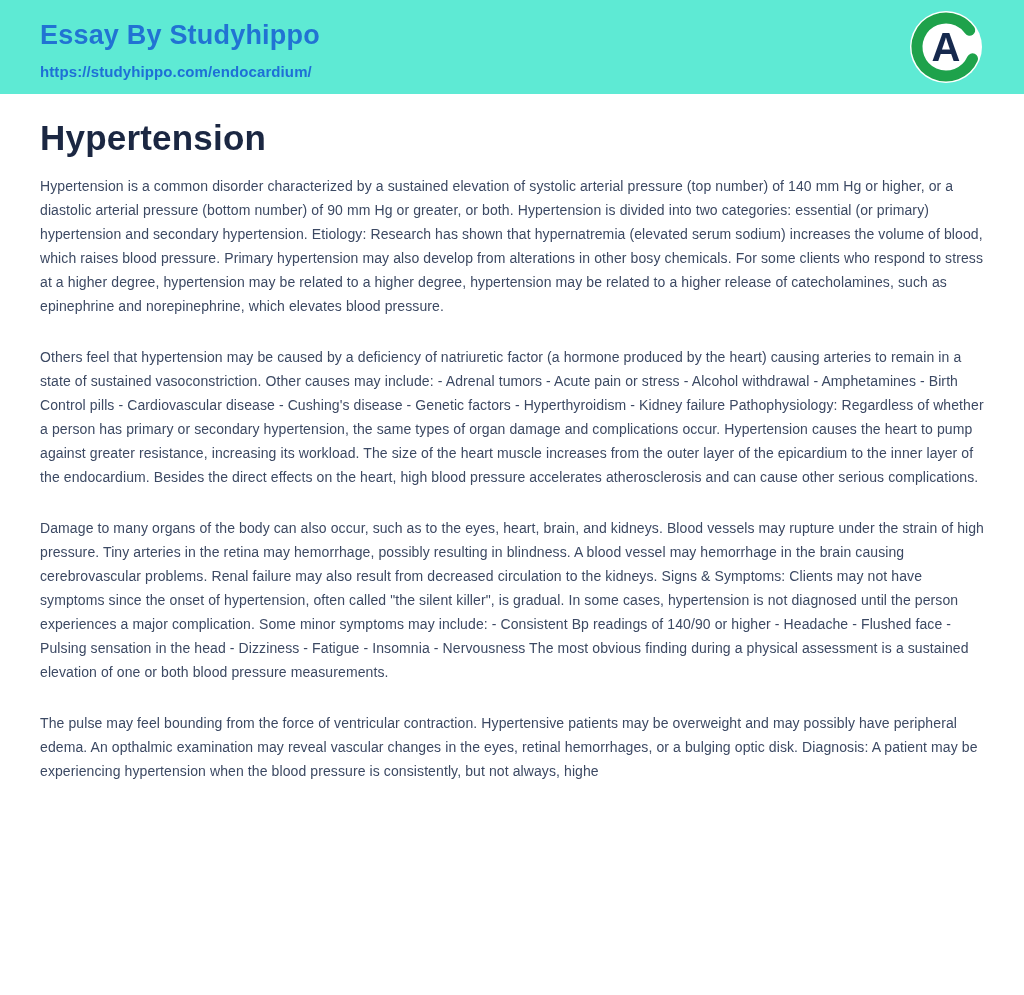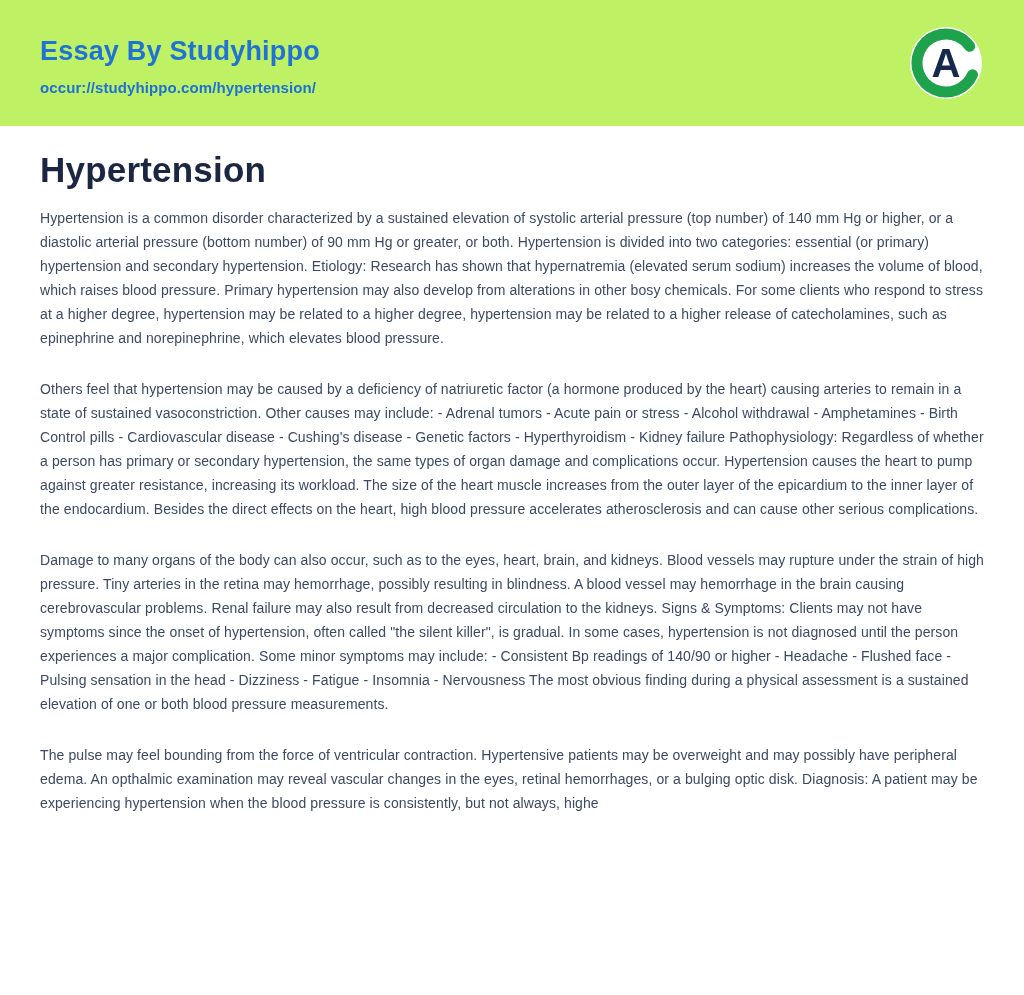--- a/index.html
+++ b/index.html
@@ -5,22 +5,22 @@
   * { box-sizing: border-box; }
   html, body { margin: 0; padding: 0; }
   body {
     width: 1024px;
     min-height: 995px;
     background: #ffffff;
     font-family: "Liberation Sans", sans-serif;
     color: #3c4963;
   }
   .page-header {
-    background: #bef264;
-    height: 126px;
+    background: #5eead4;
+    height: 94px;
     padding: 0 40px;
     display: flex;
     align-items: center;
     justify-content: space-between;
   }
   .header-left {
     display: flex;
     flex-direction: column;
     gap: 12px;
     padding-top: 6px;
@@ -38,21 +38,22 @@
     text-decoration: none;
     cursor: pointer;
     letter-spacing: 0.1px;
   }
   .logo-wrap {
     width: 76px;
     height: 76px;
     flex: 0 0 auto;
   }
   .content {
-    padding: 24px 40px 0 40px;
+    padding: 8px 40px 0 40px;
+    margin-top: 16px;
   }
   .page-title {
     margin: 0 0 16px 0;
     font-size: 35px;
     line-height: 1.15;
     font-weight: 700;
     color: #1b2742;
     letter-spacing: 0.2px;
   }
   .article-paragraph {
@@ -63,21 +64,21 @@
     letter-spacing: 0.1px;
     max-width: 944px;
   }
 </style>
 </head>
 <body>
 
 <header class="page-header">
   <div class="header-left">
     <div class="site-title">Essay By Studyhippo</div>
-    <a class="article-url">occur://studyhippo.com/hypertension/</a>
+    <a class="article-url">https://studyhippo.com/endocardium/</a>
   </div>
   <div class="logo-wrap">
     <svg viewBox="0 0 76 76" width="76" height="76">
       <circle cx="38" cy="38" r="36" fill="#ffffff"></circle>
       <circle cx="38" cy="38" r="29" fill="none" stroke="#1ea24b" stroke-width="11" stroke-linecap="round" stroke-dasharray="152 30.2" transform="rotate(24 38 38)"></circle>
       <text x="38" y="52" text-anchor="middle" font-size="40" font-weight="bold" fill="#16294d" font-family="Liberation Sans, sans-serif">A</text>
     </svg>
   </div>
 </header>
 

